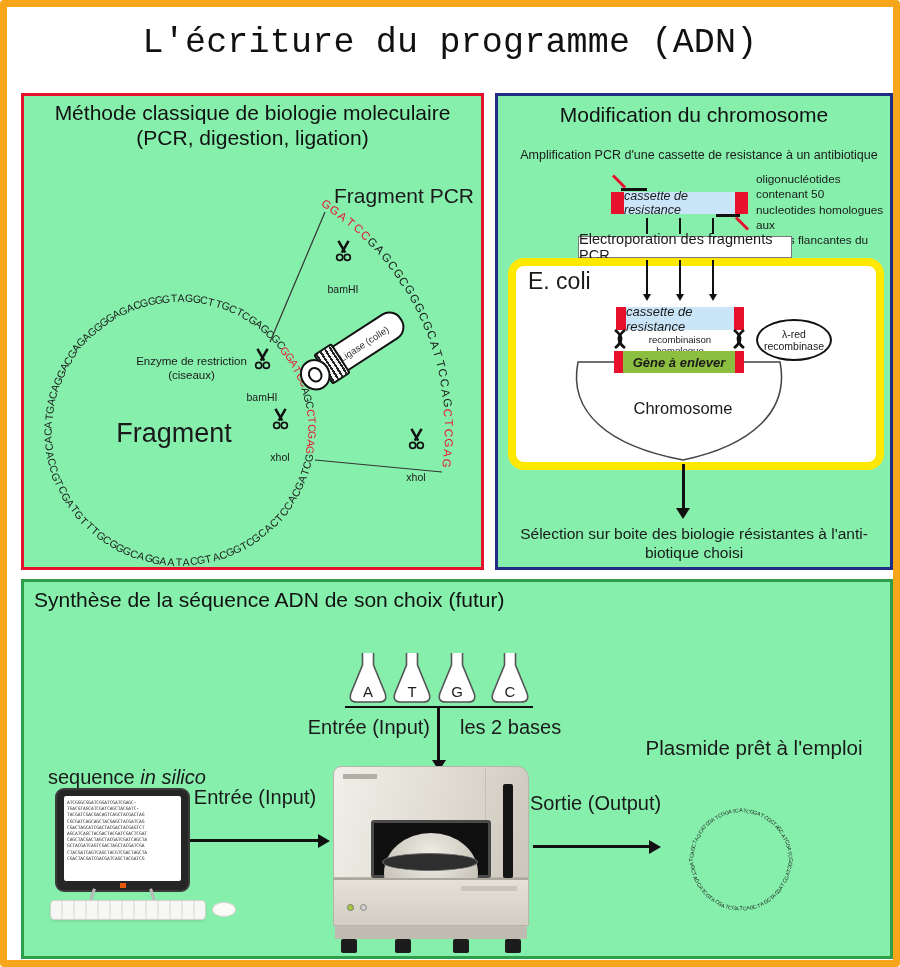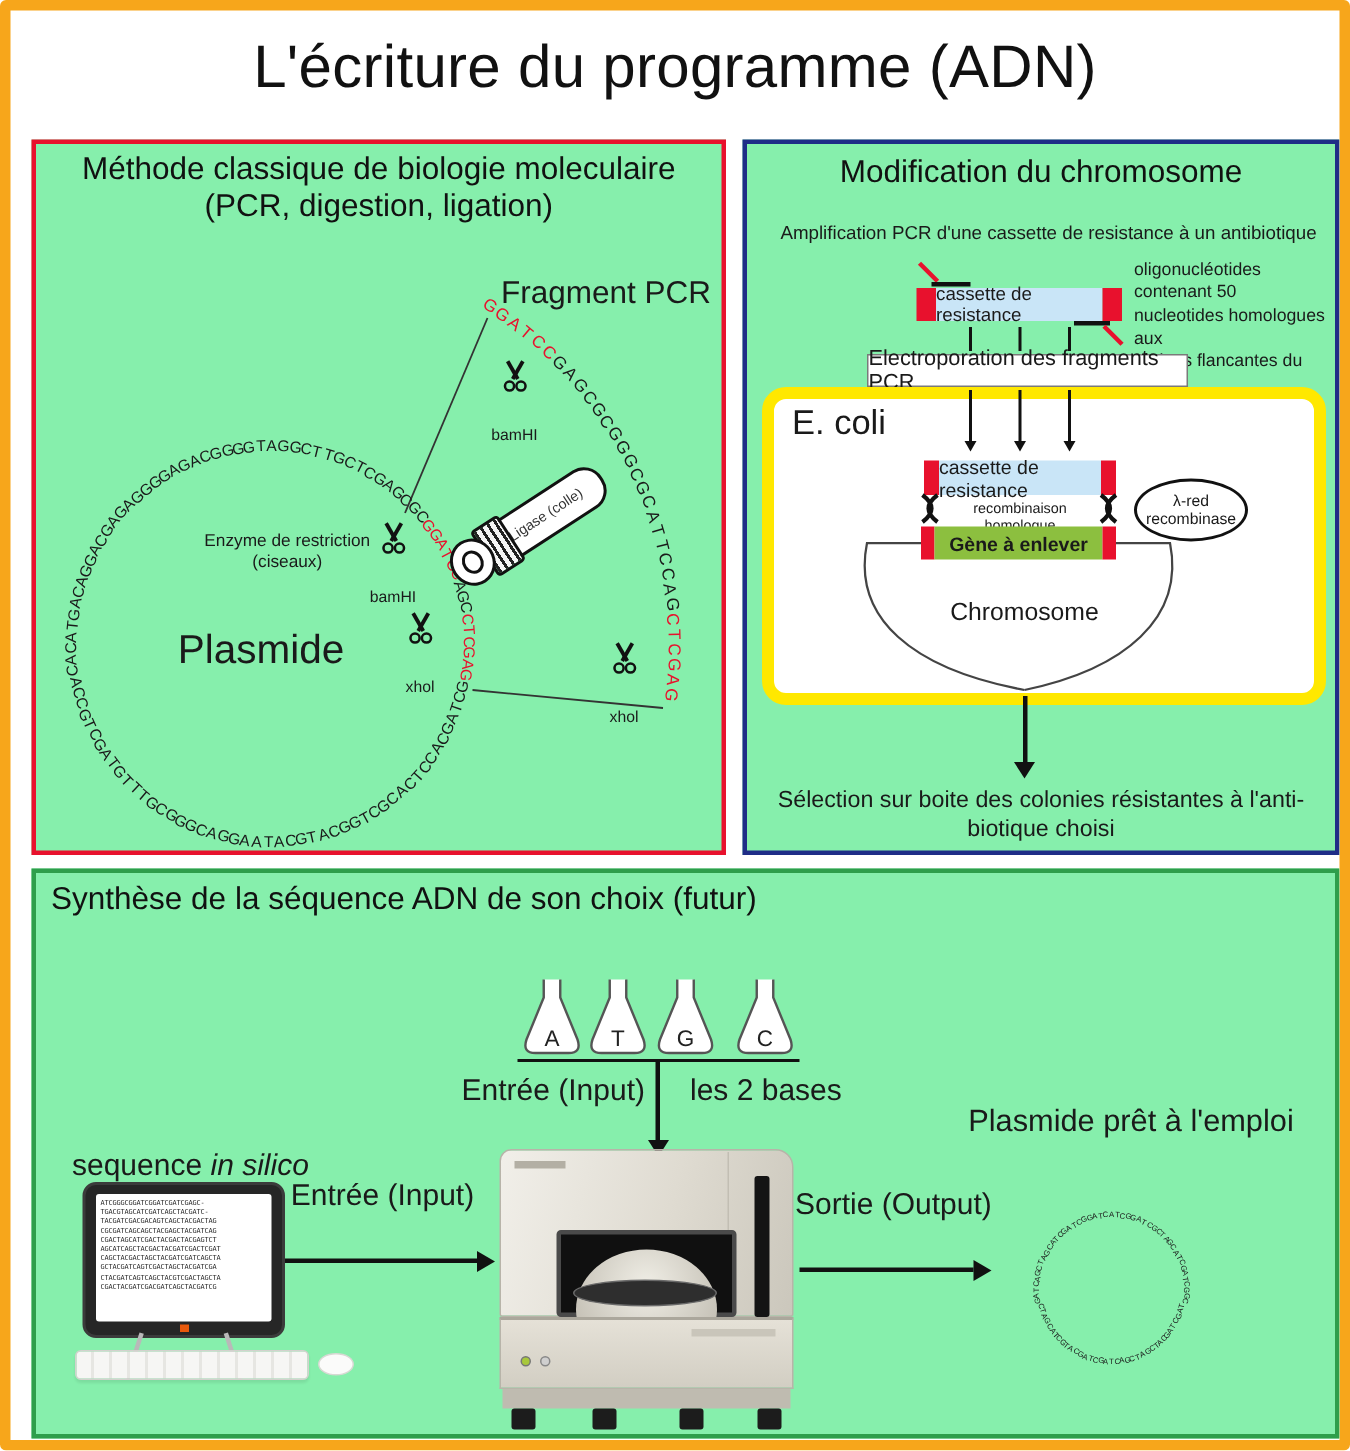--- a/index.html
+++ b/index.html
@@ -1,37 +1,37 @@
 <!DOCTYPE html>
 <html><head>
 <meta charset="utf-8">
 <style>
   html,body{margin:0;padding:0;background:#fff;}
   *{box-sizing:border-box;}
   body{font-family:"Liberation Sans",sans-serif;color:#1a1a1a;}
   #page{position:relative;width:900px;height:967px;border:7px solid #F7A61B;border-radius:4px;background:#fff;overflow:hidden;}
   .abs{position:absolute;}
   .ctr{text-align:center;}
-  .title{left:0;top:16px;width:100%;font-size:40px;letter-spacing:.2px;color:#111;}
+  .title{left:0;top:16px;width:100%;font-size:35px;letter-spacing:.2px;color:#111;font-family:Liberation Mono, monospace;}
   .panel{position:absolute;background:#86efac;}
   #panel-classic{left:14px;top:86px;width:463px;height:477px;border:3px solid #E8112D;}
   #panel-chromo{left:488px;top:86px;width:398px;height:477px;border:3px solid #1F2D87;}
   #panel-synth{left:14px;top:572px;width:872px;height:380px;border:3px solid #2E9E4B;}
   .panel-h{font-size:21px;line-height:1.2;color:#111;}
   .ring-letter{position:absolute;font-weight:500;color:#1a1a1a;line-height:1;}
   .pre{white-space:pre-line;}
   .vline,.hline{position:absolute;background:#111;}
   .head-down{position:absolute;width:0;height:0;border-left:7px solid transparent;border-right:7px solid transparent;border-top:11px solid #111;}
   .head-right{position:absolute;width:0;height:0;border-top:7px solid transparent;border-bottom:7px solid transparent;border-left:12px solid #111;}
   .head-down.sm{border-left:4px solid transparent;border-right:4px solid transparent;border-top:7px solid #111;}
   .sc{position:absolute;width:40px;text-align:center;}
   .sc .lbl{font-size:10.5px;margin-top:17px;}
   .cassette{position:absolute;display:flex;align-items:stretch;}
   .cassette .cap{background:#E8112D;}
-  .cassette .mid{background:#C9E5F7;display:flex;align-items:center;justify-content:center;}
+  .cassette .mid{background:#C9E5F7;display:flex;align-items:center;justify-content:center;font-style:italic;}
   .cassette.gene .mid{background:#8CBF3F;font-weight:600;}
   .bar{position:absolute;height:3px;}
   .bar.red{background:#E8112D;transform:rotate(45deg);transform-origin:left center;}
   .bar.blk{background:#111;}
   .ebox{position:absolute;border:1.5px solid #7a7a7a;background:#fff;display:flex;align-items:center;justify-content:center;}
   .ybox{position:absolute;border:8px solid #FFE800;border-radius:16px;background:#fff;}
   .ellipse{position:absolute;border:2.5px solid #111;border-radius:50%;display:flex;align-items:center;justify-content:center;text-align:center;}
   
   .tube{position:absolute;left:282px;top:236px;width:104px;height:30px;transform:rotate(-33deg);}
   .tube .body{position:absolute;left:14px;top:0;width:90px;height:30px;border:2px solid #111;border-radius:4px 14px 14px 4px;background:#fff;display:flex;align-items:center;justify-content:center;font-size:9.5px;color:#333;}
@@ -226,21 +226,21 @@
         <span class="ring-letter" style="left: 423.904px; top: 326.829px; font-size: 11.5px; transform: translate(-50%, -50%) rotate(88.4667deg); color: rgb(232, 17, 45);">T</span>
         <span class="ring-letter" style="left: 423.985px; top: 336.806px; font-size: 11.5px; transform: translate(-50%, -50%) rotate(90.6deg); color: rgb(232, 17, 45);">C</span>
         <span class="ring-letter" style="left: 423.695px; top: 346.78px; font-size: 11.5px; transform: translate(-50%, -50%) rotate(92.7333deg); color: rgb(232, 17, 45);">G</span>
         <span class="ring-letter" style="left: 423.034px; top: 356.736px; font-size: 11.5px; transform: translate(-50%, -50%) rotate(94.8667deg); color: rgb(232, 17, 45);">A</span>
         <span class="ring-letter" style="left: 422.002px; top: 366.661px; font-size: 11.5px; transform: translate(-50%, -50%) rotate(97deg); color: rgb(232, 17, 45);">G</span>
       </div>
 
     <div class="abs ctr pre" style="left:80px;top:258px;width:175px;font-size:11.5px;line-height:1.25;">Enzyme de restriction
 (ciseaux)</div>
 
-    <div class="abs ctr" style="left:50px;top:322px;width:200px;font-size:27px;">Plasmide</div>
+    <div class="abs ctr" style="left:50px;top:322px;width:200px;font-size:27px;">Fragment</div>
 
     <div class="sc" style="left:218px;top:252px;">
       <svg viewBox="0 0 20 26" width="17" height="22">
           <path d="M4 1 L12 15" stroke="#111" stroke-width="3"></path>
           <path d="M16 1 L8 15" stroke="#111" stroke-width="3"></path>
           <circle cx="5.5" cy="20.5" r="3.6" fill="none" stroke="#111" stroke-width="2"></circle>
           <circle cx="14.5" cy="20.5" r="3.6" fill="none" stroke="#111" stroke-width="2"></circle>
         </svg>
       <div class="lbl">bamHI</div>
     </div>
@@ -345,21 +345,21 @@
     </div>
 
     <svg class="line-layer" width="398" height="477">
       <path d="M116 266 L80 266 C 70 316, 110 350, 185 364" fill="none" stroke="#444" stroke-width="1.5"></path>
       <path d="M246 266 L282 266 C 292 316, 252 350, 185 364" fill="none" stroke="#444" stroke-width="1.5"></path>
     </svg>
     <div class="abs ctr" style="left:115px;top:303px;width:140px;font-size:16.5px;">Chromosome</div>
 
     <div class="vline" style="left:183.5px;top:368px;width:3px;height:44px;"></div>
     <div class="head-down" style="left:178px;top:412px;"></div>
-    <div class="abs ctr pre" style="left:0;top:428px;width:100%;font-size:15.5px;line-height:1.25;">Sélection sur boite des colonies résistantes à l'anti-
+    <div class="abs ctr pre" style="left:0;top:428px;width:100%;font-size:15.5px;line-height:1.25;">Sélection sur boite des biologie résistantes à l'anti-
 biotique choisi</div>
   </div>
 
   <div id="panel-synth" class="panel">
     <div class="abs panel-h" style="left:10px;top:5px;">Synthèse de la séquence ADN de son choix (futur)</div>
 
     <div class="flask" style="left:322px;top:70px;">
       <svg viewBox="0 0 44 54" width="44" height="54">
           <path d="M16.5 1 V13 L5 41 Q2 50 11 50 H33 Q42 50 39 41 L27.5 13 V1" fill="#fff" stroke="#555" stroke-width="1.6"></path>
           <text x="22" y="45" text-anchor="middle" font-size="15" fill="#222">A</text>

